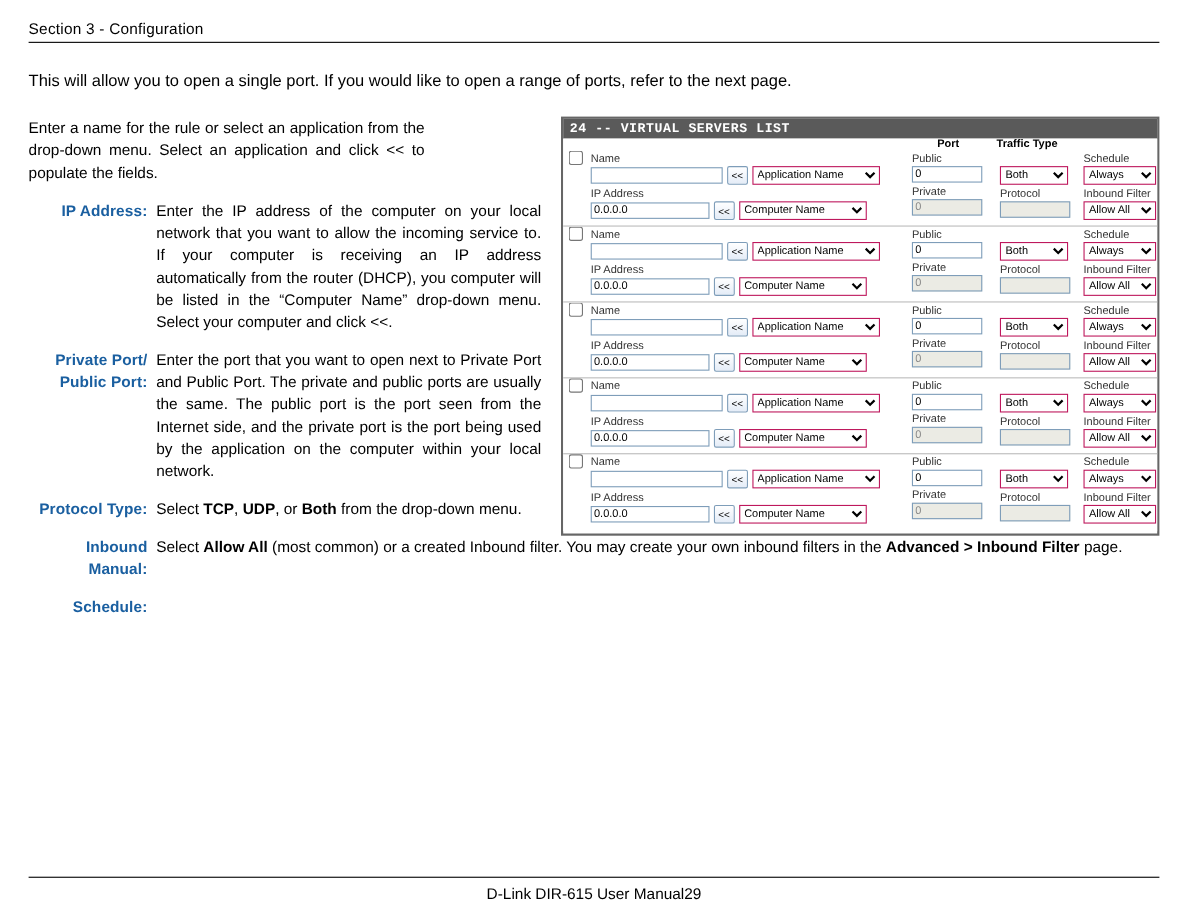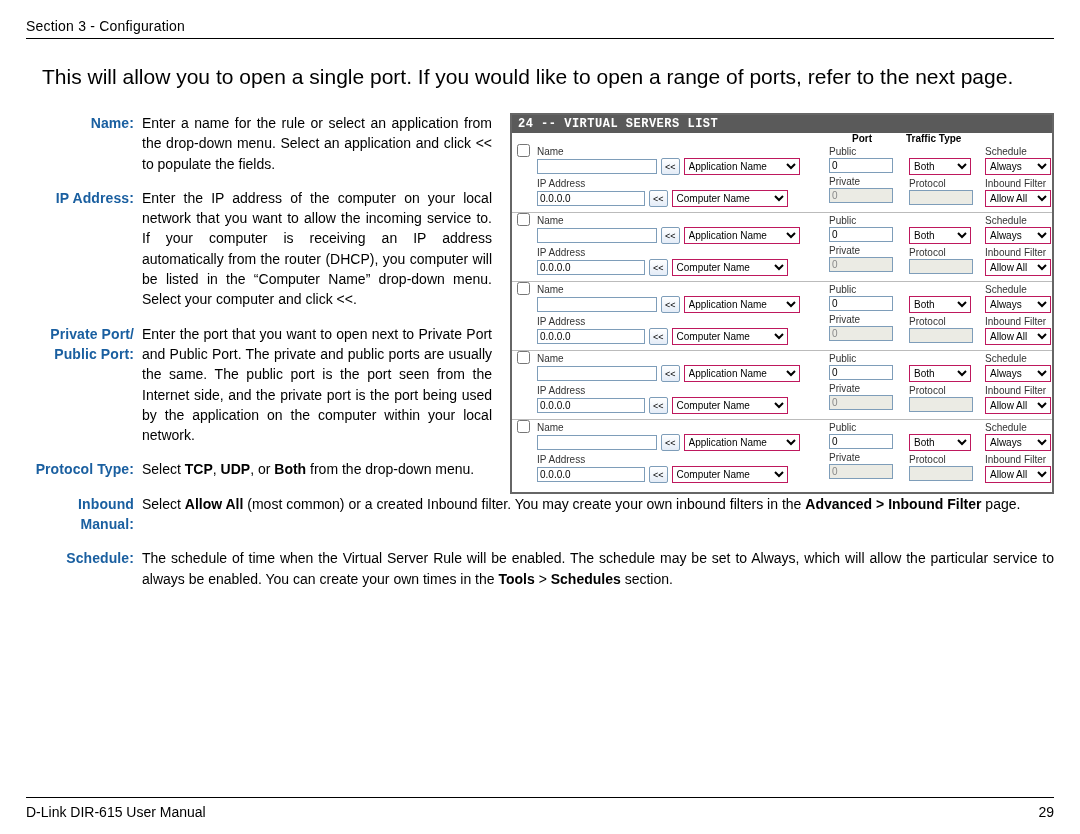--- a/index.html
+++ b/index.html
@@ -1,21 +1,21 @@
 <!DOCTYPE html>
 <html><head>
 <meta charset="utf-8">
 <style>
   html,body{margin:0;padding:0;background:#fff;font-family:Arial,Helvetica,sans-serif;color:#000}
   .page{width:1080px;height:834px;box-sizing:border-box;padding:18px 26px 0 26px;position:relative}
   .header{font-size:14px;font-family:"Arial Narrow",Arial,sans-serif;letter-spacing:.2px}
   hr.topline,hr.botline{border:none;border-top:1px solid #000;margin:4px 0 12px 0}
   hr.botline{position:absolute;left:26px;right:26px;bottom:36px;margin:0}
-  .footer{position:absolute;left:26px;right:26px;bottom:14px;font-size:14px;font-family:"Arial Narrow",Arial,sans-serif;display:flex;justify-content:space-between}
-  .intro{font-size:21px;margin:26px 0 24px 16px}
+  .footer{position:absolute;left:26px;right:26px;bottom:14px;font-size:14px;font-family:"Arial Narrow",Arial,sans-serif;display:flex;justify-content:center}
+  .intro{font-size:15px;margin:26px 0 24px 0}
   .body-wrap{display:flex;gap:18px}
   .defs{flex:1 1 auto}
   .defs-row{display:flex;margin-bottom:14px;font-size:14px;line-height:1.45}
   .defs-label{width:108px;min-width:108px;text-align:right;font-family:"Arial Narrow",Arial,sans-serif;font-stretch:condensed;font-weight:700;color:#1a5fa0;padding-right:8px;font-size:14px;letter-spacing:.1px}
   .defs-text{flex:1;text-align:justify}
   .defs-text b{font-weight:700}
   .defs-row.short .defs-text{max-width:360px}
   
   .panel{width:540px;min-width:540px;border:2px solid #666}
   .panel-title{background:#5a5a5a;color:#fff;font-family:"Courier New",monospace;font-weight:700;font-size:12px;padding:2px 6px;letter-spacing:.5px}
@@ -52,21 +52,20 @@
 <div class="page">
 
 <div class="header">Section 3 - Configuration</div>
 <hr class="topline">
 
 <div class="intro">This will allow you to open a single port. If you would like to open a range of ports, refer to the next page.</div>
 
 <div class="body-wrap">
   <div class="defs" id="defs">
         <div class="defs-row short">
-          <div class="defs-label">Name:</div>
           <div class="defs-text">Enter a name for the rule or select an application from the drop-down menu. Select an application and click &lt;&lt; to populate the fields.</div>
         </div>
         <div class="defs-row short">
           <div class="defs-label">IP Address:</div>
           <div class="defs-text">Enter the IP address of the computer on your local network that you want to allow the incoming service to. If your computer is receiving an IP address automatically from the router (DHCP), you computer will be listed in the “Computer Name” drop-down menu. Select your computer and click &lt;&lt;.</div>
         </div>
         <div class="defs-row short">
           <div class="defs-label">Private Port/ Public Port:</div>
           <div class="defs-text">Enter the port that you want to open next to Private Port and Public Port. The private and public ports are usually the same. The public port is the port seen from the Internet side, and the private port is the port being used by the application on the computer within your local network.</div>
         </div>
@@ -355,21 +354,20 @@
   </div>
 </div>
 
 <div id="defs-wide">
       <div class="defs-row">
         <div class="defs-label">Inbound Manual:</div>
         <div class="defs-text">Select <b>Allow All</b> (most common) or a created Inbound filter. You may create your own inbound filters in the <b>Advanced &gt; Inbound Filter</b> page.</div>
       </div>
       <div class="defs-row">
         <div class="defs-label">Schedule:</div>
-        <div class="defs-text">The schedule of time when the Virtual Server Rule will be enabled. The schedule may be set to Always, which will allow the particular service to always be enabled. You can create your own times in the <b>Tools</b> &gt; <b>Schedules</b> section.</div>
       </div>
     </div>
 
 <hr class="botline">
 <div class="footer">
   <span>D-Link DIR-615 User Manual</span>
   <span>29</span>
 </div>
 
 </div>

